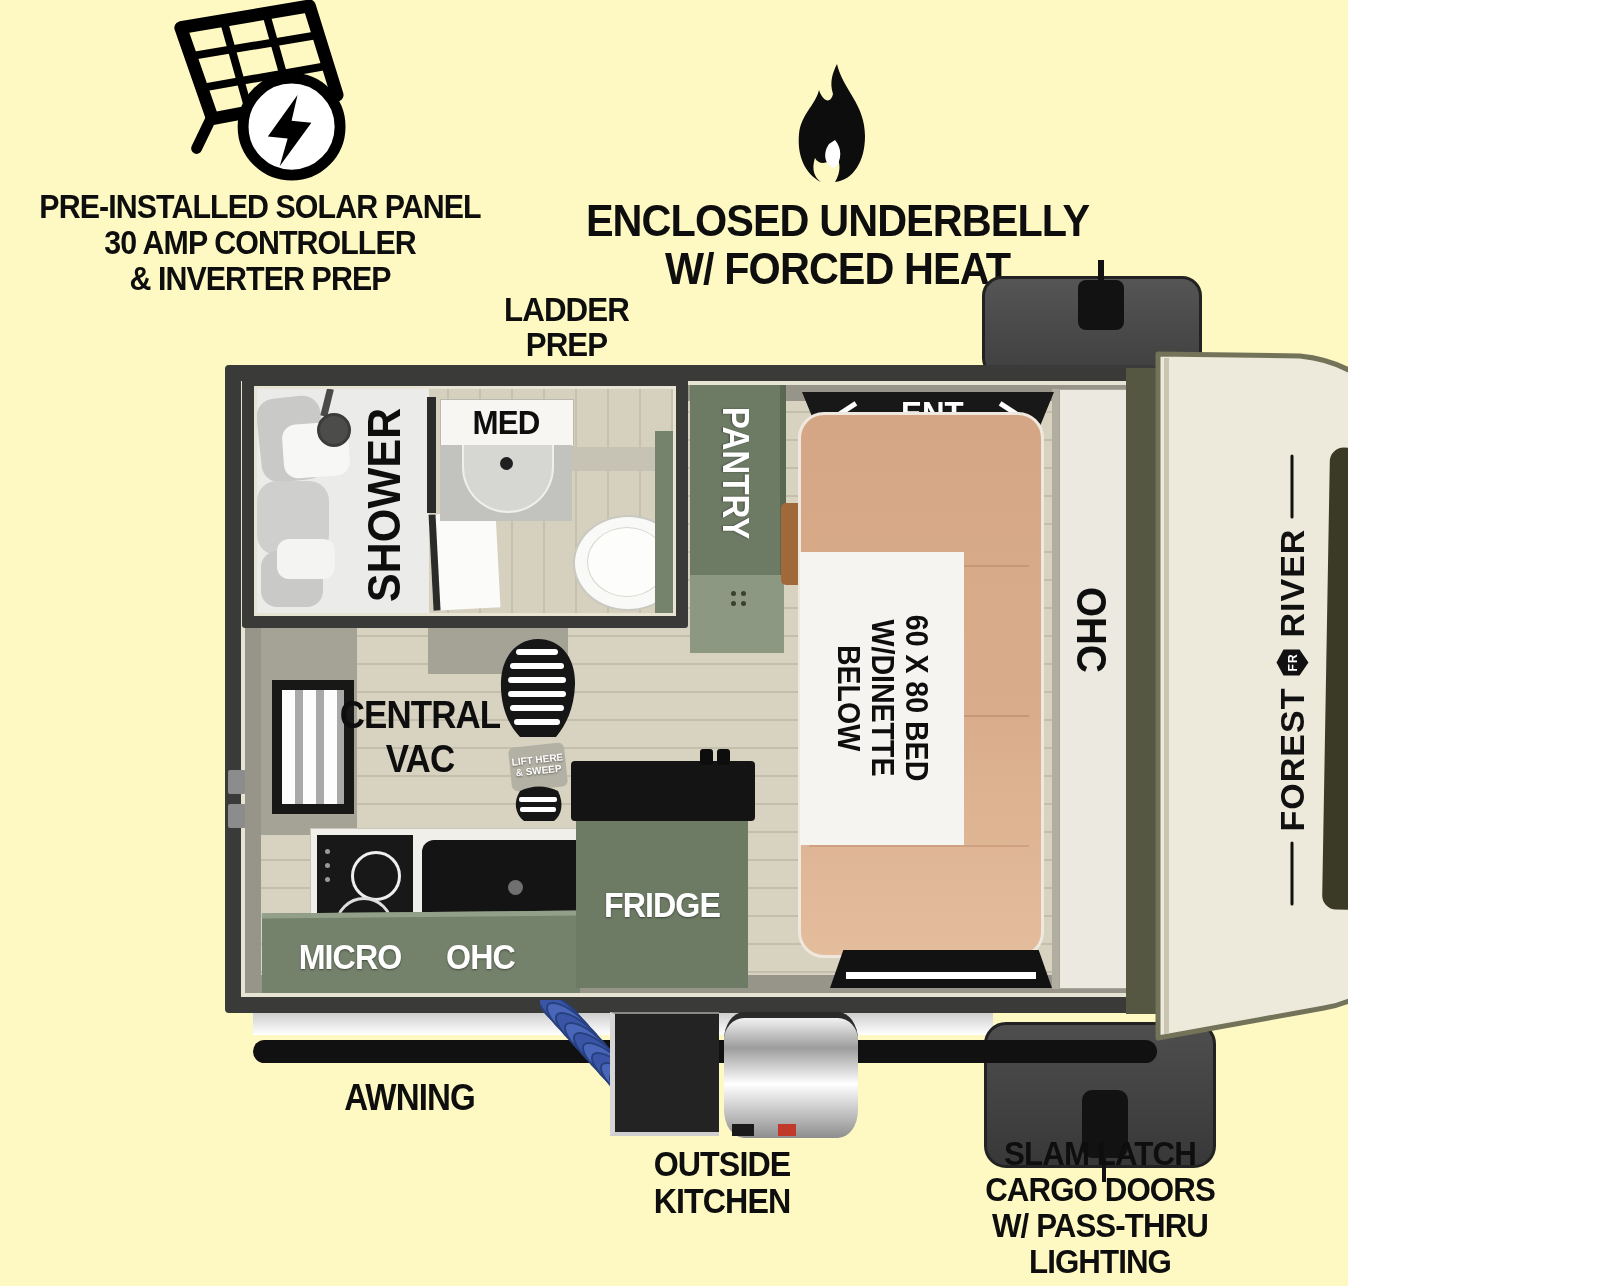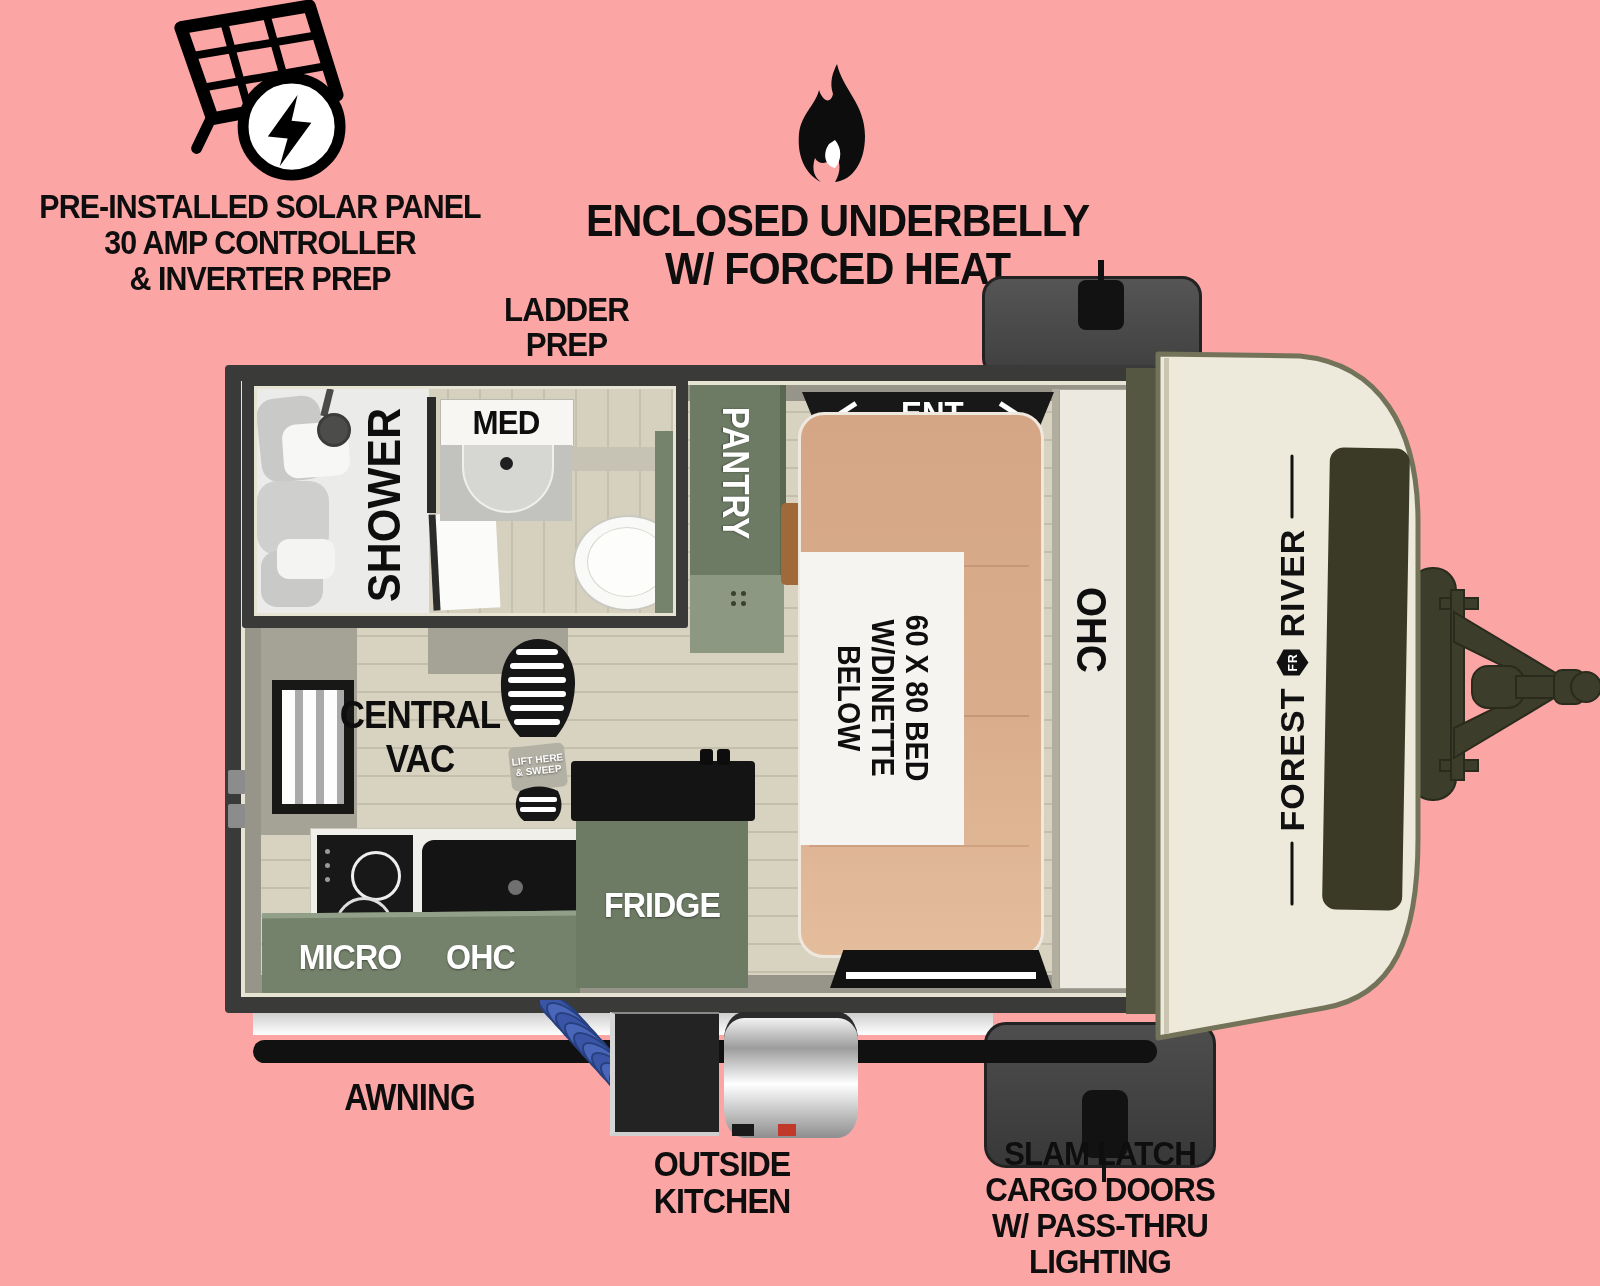--- a/index.html
+++ b/index.html
@@ -1,16 +1,16 @@
 <!DOCTYPE html>
 <html><head>
 <meta charset="utf-8">
 <style>
   html,body{margin:0;padding:0;background:#fff;}
-  #stage{position:relative;width:1600px;height:1286px;background:#fca5a5;overflow:hidden;
+  #stage{position:relative;width:1348px;height:1286px;background:#fef9c3;overflow:hidden;
          font-family:"Liberation Sans","DejaVu Sans",sans-serif;}
   .abs{position:absolute;}
   .lbl{position:absolute;font-weight:700;text-align:center;white-space:nowrap;
        letter-spacing:-1px;color:#0e0e0e;transform:scaleX(.92);transform-origin:center;}
   .wh{color:#fff;text-shadow:0 1px 2px rgba(0,0,0,.45);}
   .ctr{position:absolute;font-weight:700;white-space:nowrap;transform-origin:center;}
   .plank{background:repeating-linear-gradient(180deg,#d8d3c1 0px,#d8d3c1 26px,#c4bfad 26px,#c4bfad 28px);}
   .plankv{background:repeating-linear-gradient(90deg,#d6d0bf 0px,#d6d0bf 30px,#c6c0ae 30px,#c6c0ae 32px);}
 </style>
 </head>

